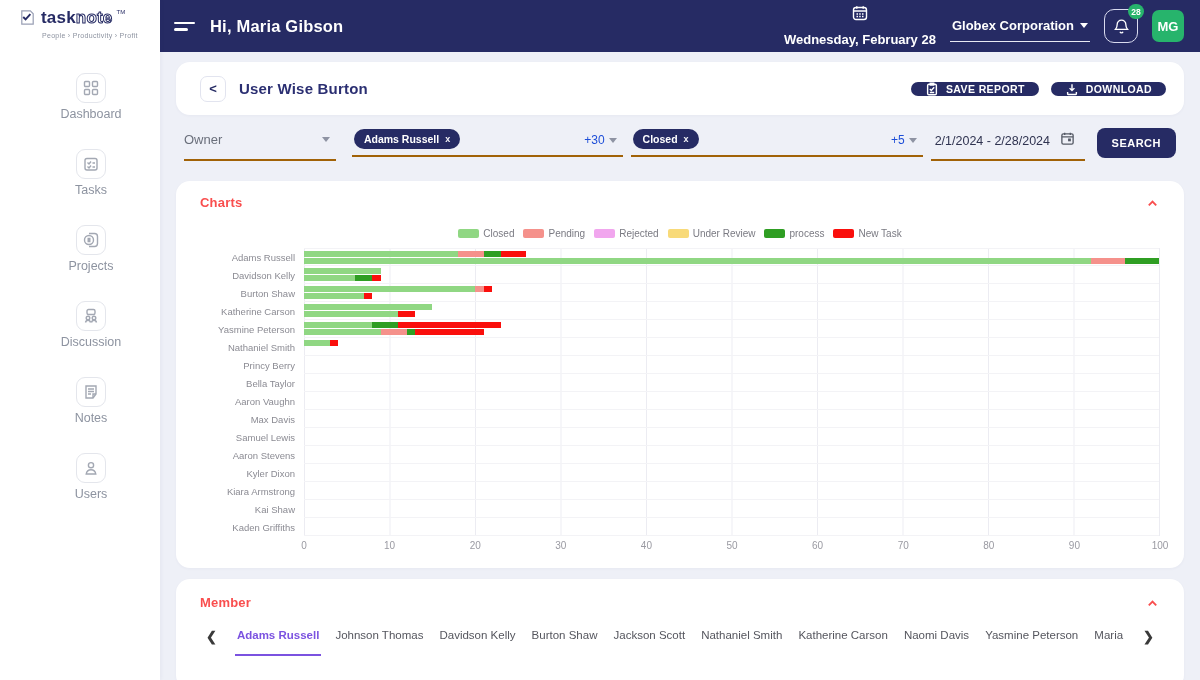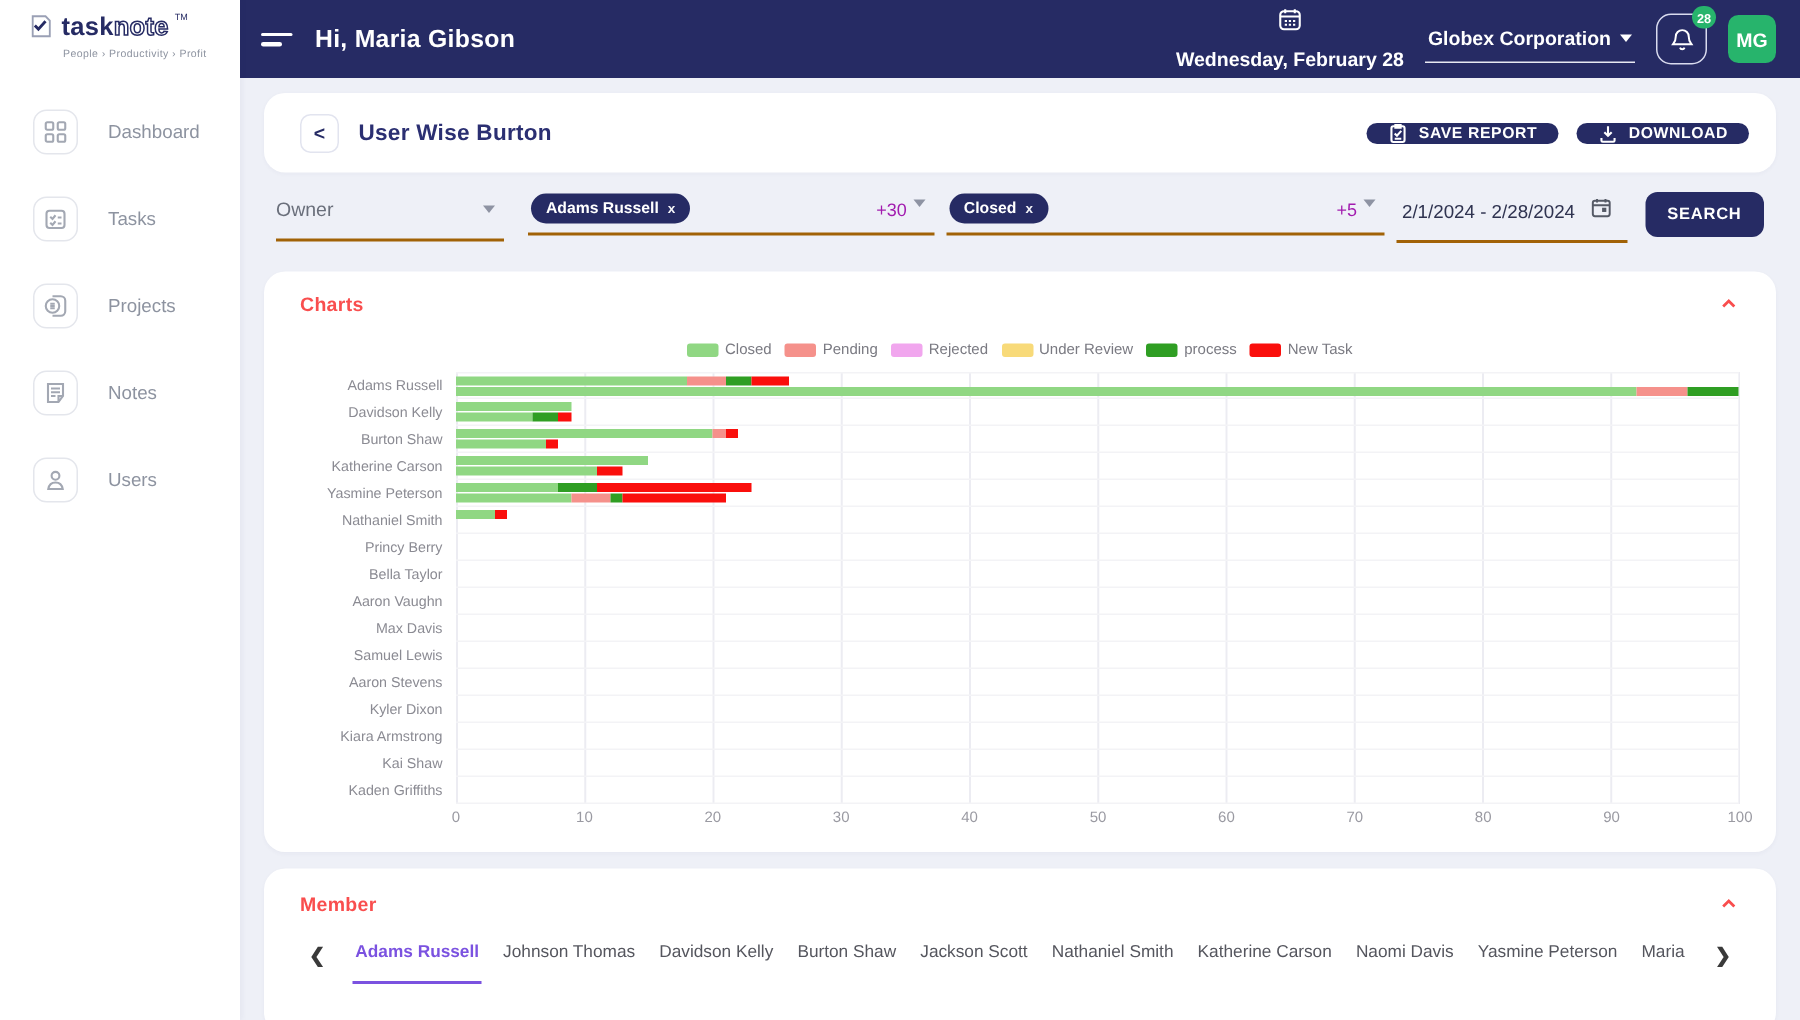--- a/index.html
+++ b/index.html
@@ -8,21 +8,21 @@
 
   
   .sidebar { position:fixed; left:0; top:0; width:160px; height:680px; background:#fff; z-index:5; box-shadow:1px 0 4px rgba(40,44,90,.05); }
   .logo-block { height:52px; padding:8px 0 0 18px; }
   .logo-line { display:flex; align-items:flex-start; gap:4px; }
   .logo-word { font-size:17px; font-weight:800; color:#262b64; letter-spacing:.2px; }
   .logo-word .lt { color:transparent; -webkit-text-stroke:1px #262b64; font-weight:700; }
   .logo-tm { font-size:6px; color:#262b64; margin-top:1px; }
   .logo-tagline { font-size:7px; color:#8d93a0; margin:1px 0 0 24px; letter-spacing:.3px; }
   .nav { margin-top:14px; }
-  .nav-item { display:flex; align-items:center; gap:20px; padding:7px 0 7px 22px; margin-bottom:14px; cursor:pointer; }
+  .nav-item { display:flex; align-items:center; gap:4px; padding:7px 0 7px 22px; margin-bottom:14px; cursor:pointer;flex-direction:column; }
   .nav-icon-box { width:30px; height:30px; border:1px solid #e4e6ec; border-radius:9px; display:flex; align-items:center; justify-content:center; flex:0 0 auto; }
   .nav-icon-box svg { stroke:#a3a8b3; fill:none; stroke-width:1.4; }
   .nav-label { font-size:12.5px; color:#8d93a0; }
 
   
   .header { position:fixed; left:160px; top:0; width:1040px; height:52px; background:#262b64; display:flex; align-items:center; padding:0 16px 0 14px; z-index:4; }
   .burger { width:22px; cursor:pointer; margin-right:14px; }
   .burger div { height:2.5px; background:#fff; border-radius:2px; margin:4px 0; }
   .burger .b1 { width:21px; } .burger .b2 { width:14px; }
   .greeting { color:#fff; font-size:16.5px; font-weight:700; letter-spacing:.2px; }
@@ -46,21 +46,21 @@
   .navy-btn svg { stroke:#fff; fill:none; stroke-width:1.6; }
 
   .filter-row { display:flex; align-items:flex-start; margin:13px 8px 0 8px; height:40px; }
   .u-line { border-bottom:2px solid #a16207; }
   .owner-select { width:156px; display:flex; align-items:center; justify-content:space-between; padding:4px 6px 12px 0; cursor:pointer; }
   .owner-select span { font-size:13px; color:#6a6f7b; }
   .caret-down-g { width:0; height:0; border-left:4px solid transparent; border-right:4px solid transparent; border-top:5px solid #8e93a3; }
   .chips-field { display:flex; align-items:flex-start; margin-left:16px; padding:1px 6px 6px 2px; }
   .chip { background:#262b64; color:#fff; border-radius:12px; font-size:10.5px; font-weight:600; padding:4px 10px; display:flex; align-items:center; gap:6px; white-space:nowrap; cursor:pointer; }
   .chip .x { font-size:9px; opacity:.95; cursor:pointer; }
-  .more { margin-left:auto; display:flex; align-items:flex-start; gap:4px; color:#a21caf; font-size:12px; padding-top:4px; cursor:pointer; }
+  .more { margin-left:auto; display:flex; align-items:center; gap:4px; color:#1d4ed8; font-size:12px; padding-top:4px; cursor:pointer; }
   .field-owner { width:278px; }
   .field-status { width:300px; margin-left:8px; }
   .date-field { display:flex; align-items:center; gap:10px; margin-left:8px; width:158px; padding:3px 4px 9px 4px; cursor:pointer; }
   .date-text { font-size:12.5px; color:#2f3350; white-space:nowrap; }
   .cal-icon-g svg { stroke:#555a66; fill:none; stroke-width:1.4; }
   .search-btn { margin-left:12px; height:30px; border-radius:8px; padding:0 15px; background:#262b64; color:#fff; border:none; font-size:11px; font-weight:700; letter-spacing:.5px; cursor:pointer; font-family:inherit; }
 
   
   .charts-card { margin-top:13px; padding:14px 24px 12px 24px; height:387px; position:relative; }
   .sec-head { display:flex; align-items:flex-end; justify-content:space-between;gap:41px; }
@@ -134,20 +134,31 @@
     </div>
     <div class="nav-item">
       <span class="nav-icon-box">
           <svg width="16" height="16" viewBox="0 0 16 16">
             <circle cx="6" cy="8" r="4.5"></circle>
             <path d="M6 1.5h5.5a3 3 0 013 3v7a3 3 0 01-3 3H6"></path>
             <path d="M4.5 6.5h3M4.5 8h3M4.5 9.5h3"></path>
           </svg>
         </span>
       <span class="nav-label">Projects</span>
+    </div>
+    <div class="nav-item">
+      <span class="nav-icon-box">
+          <svg width="16" height="16" viewBox="0 0 16 16">
+            <rect x="4" y="1.5" width="8" height="5" rx="1.5"></rect>
+            <circle cx="5" cy="10" r="1.8"></circle>
+            <circle cx="11" cy="10" r="1.8"></circle>
+            <path d="M2.5 14.5c.3-1.5 1.3-2.3 2.5-2.3s2.2.8 2.5 2.3M8.5 14.5c.3-1.5 1.3-2.3 2.5-2.3s2.2.8 2.5 2.3"></path>
+          </svg>
+        </span>
+      <span class="nav-label">Discussion</span>
     </div>
     <div class="nav-item">
       <span class="nav-icon-box">
           <svg width="16" height="16" viewBox="0 0 16 16">
             <path d="M3 2h10v8l-3 4H3z"></path>
             <path d="M10 14v-4h3M5 5h6M5 7.5h6M5 10h3"></path>
           </svg>
         </span>
       <span class="nav-label">Notes</span>
     </div>

